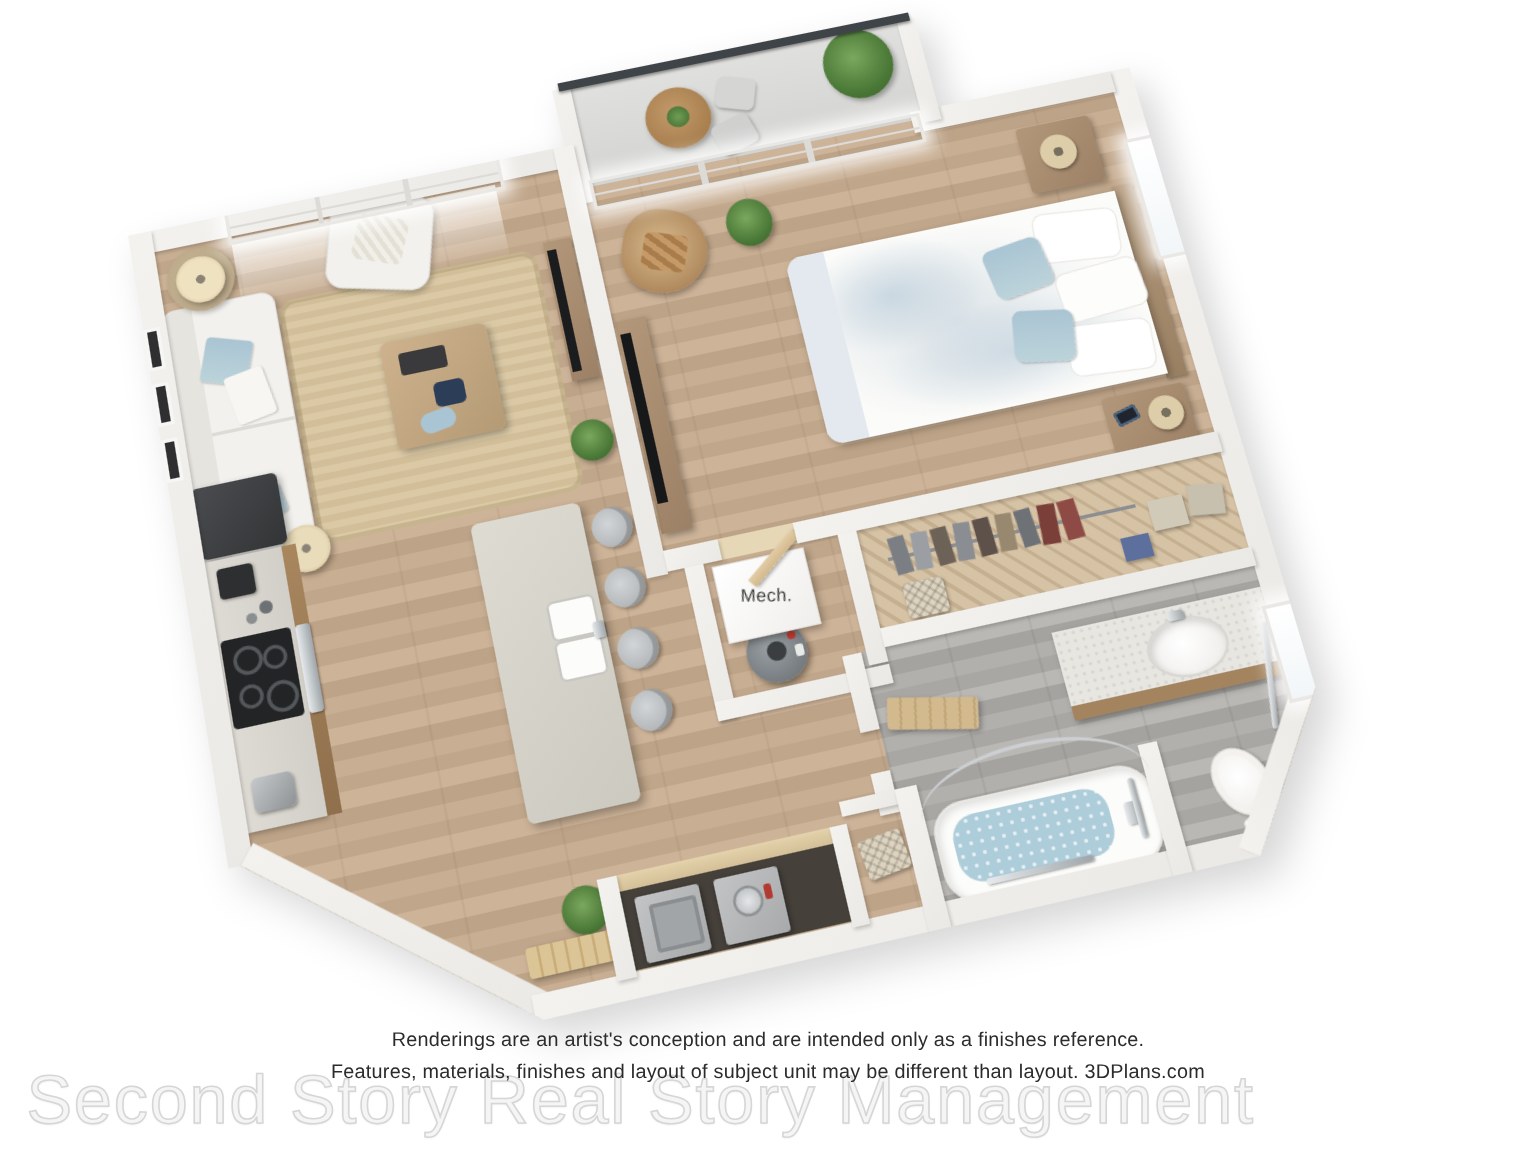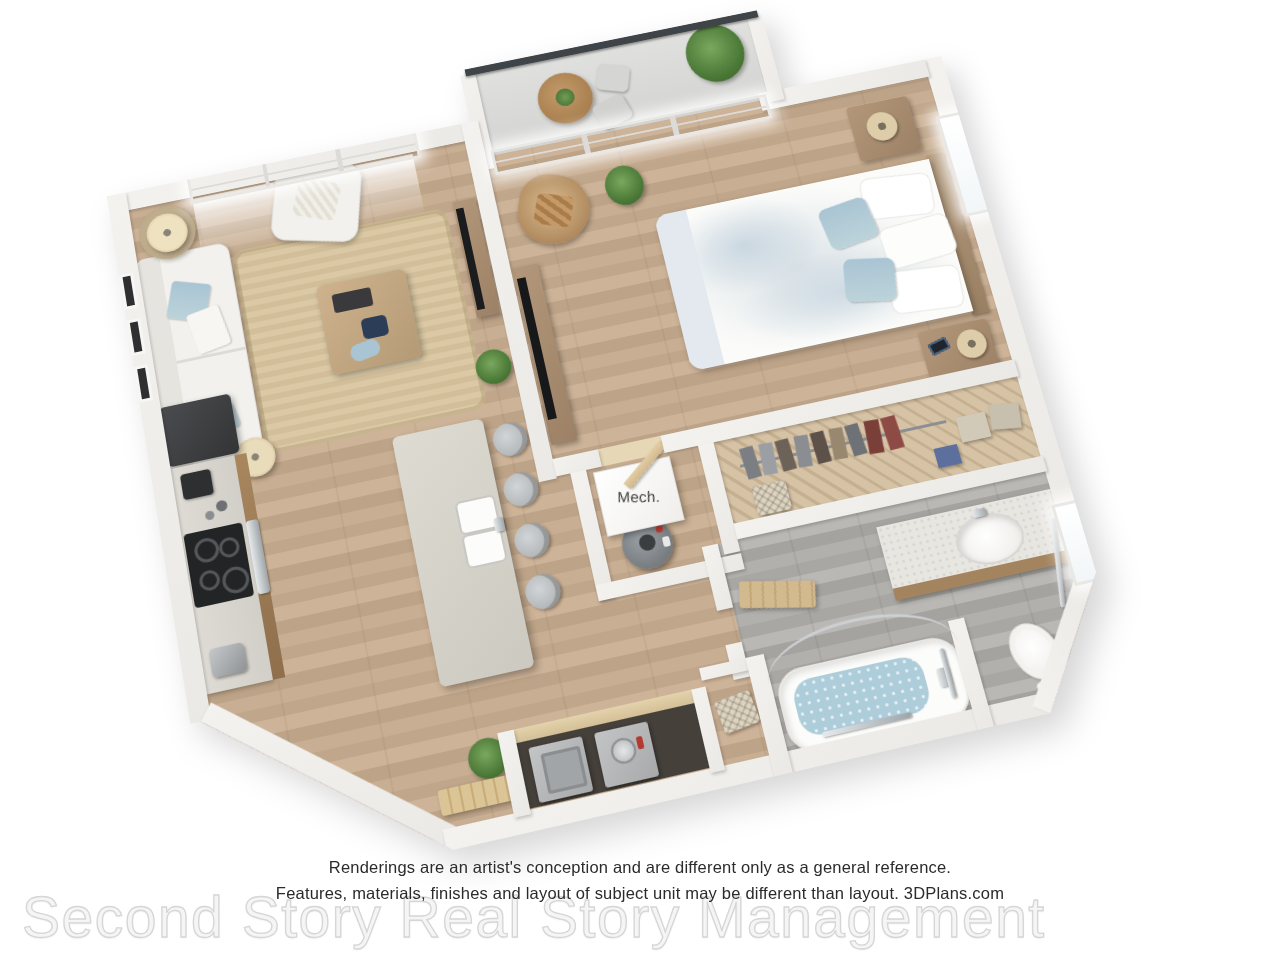--- a/index.html
+++ b/index.html
@@ -237,15 +237,15 @@
   <div class="furn" style="left:386px;top:706px;width:52px;height:52px;background:linear-gradient(135deg,#c2c4c6,#a7a9ab);border-radius:3px;box-shadow:1px 2px 4px rgba(0,0,0,0.4);z-index:12;">
     <div class="abs" style="left:12px;top:10px;width:20px;height:20px;border-radius:50%;background:radial-gradient(#e4e6e8,#b4b7b9);border:2px solid #8f9294;"></div>
     <div class="abs" style="left:38px;top:12px;width:6px;height:12px;background:#b23a30;border-radius:2px;"></div>
   </div>
   <div class="plant abs" style="left:264px;top:688px;width:38px;height:38px;"></div>
   <div class="furn" style="left:230px;top:726px;width:70px;height:24px;background:repeating-linear-gradient(90deg,#dbc496 0 9px,#c9ac78 9px 11px);border-radius:3px;box-shadow:2px 2px 4px rgba(0,0,0,0.3);"></div>
 
  </div>
 </div>
 
-<div class="disc" style="top:858px;">Renderings are an artist's conception and are different only as a general reference.</div>
+<div class="disc" style="top:858px;">Renderings are an artist's conception and are intended only as a finishes reference.</div>
 <div class="disc" style="top:884px;">Features, materials, finishes and layout of subject unit may be different than layout. 3DPlans.com</div>
 <div class="watermark">Second Story Real Story Management</div>
 
 </body></html>

